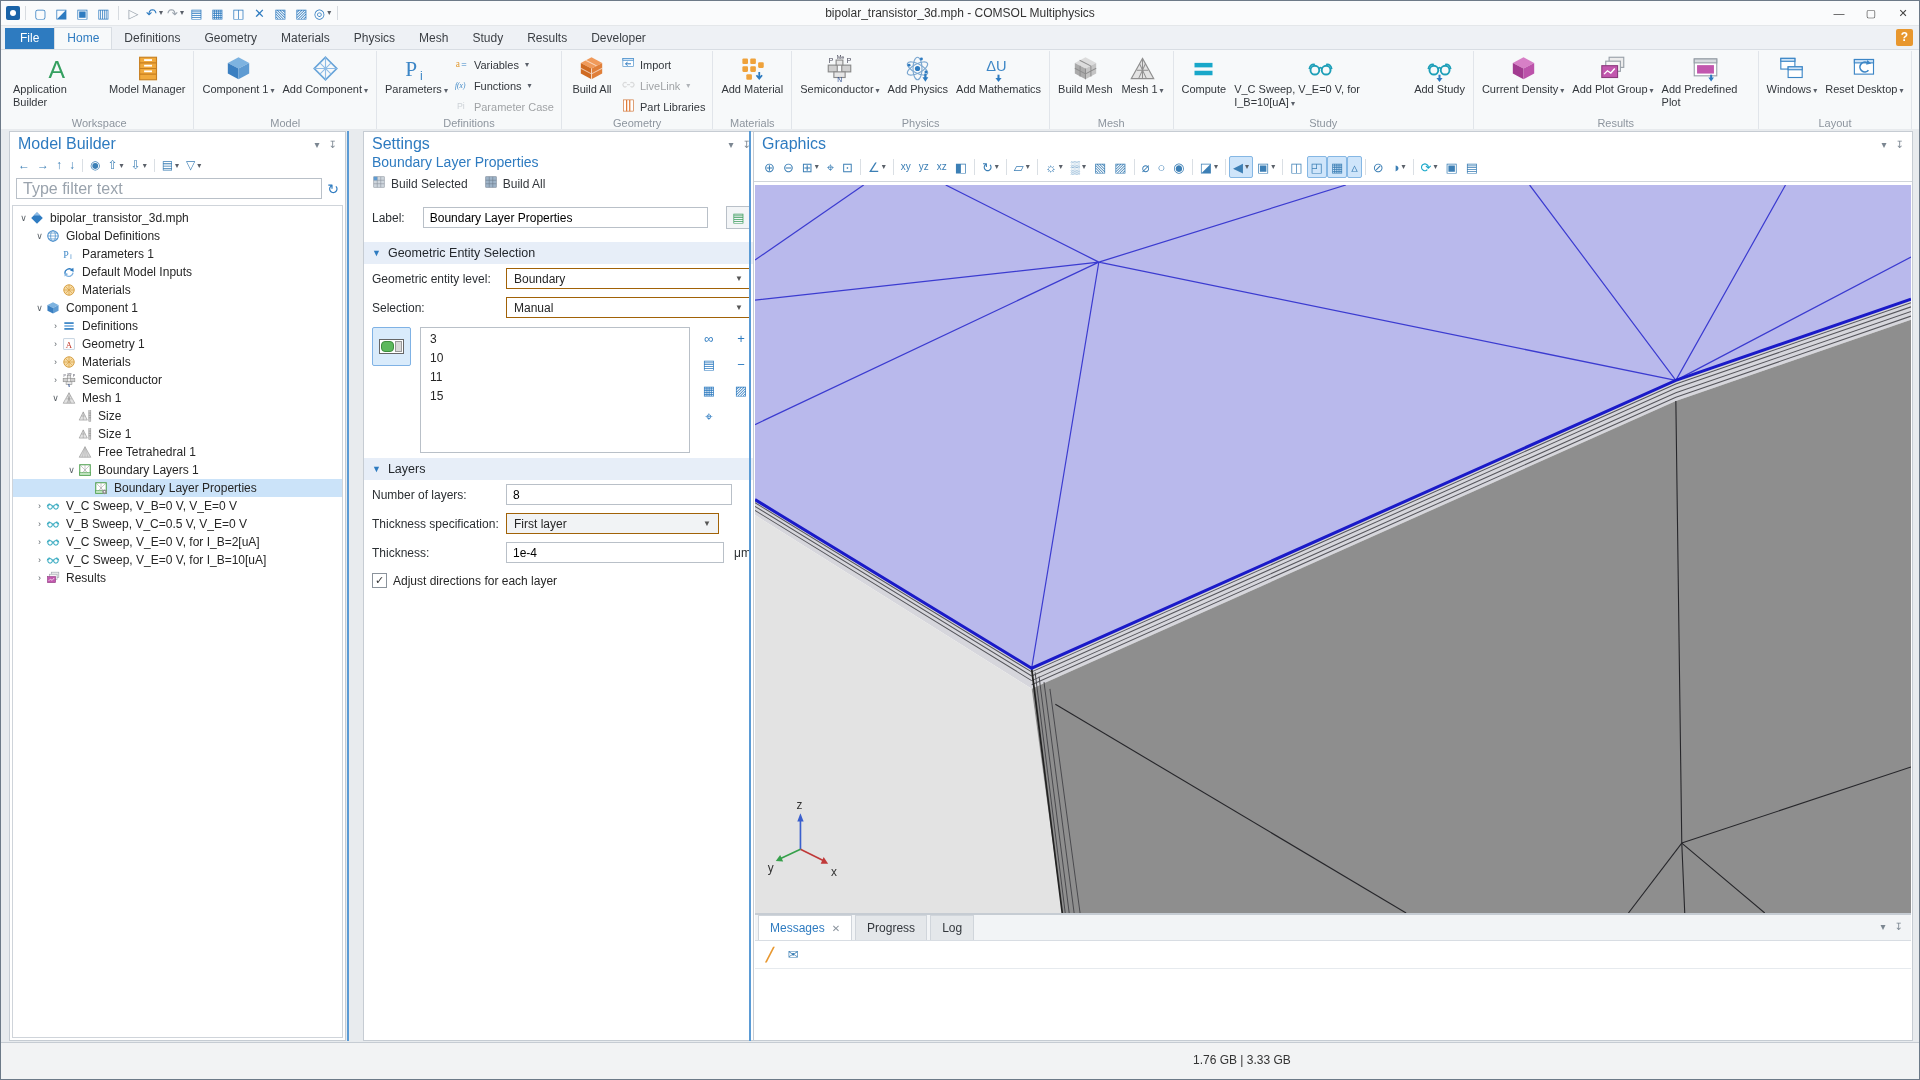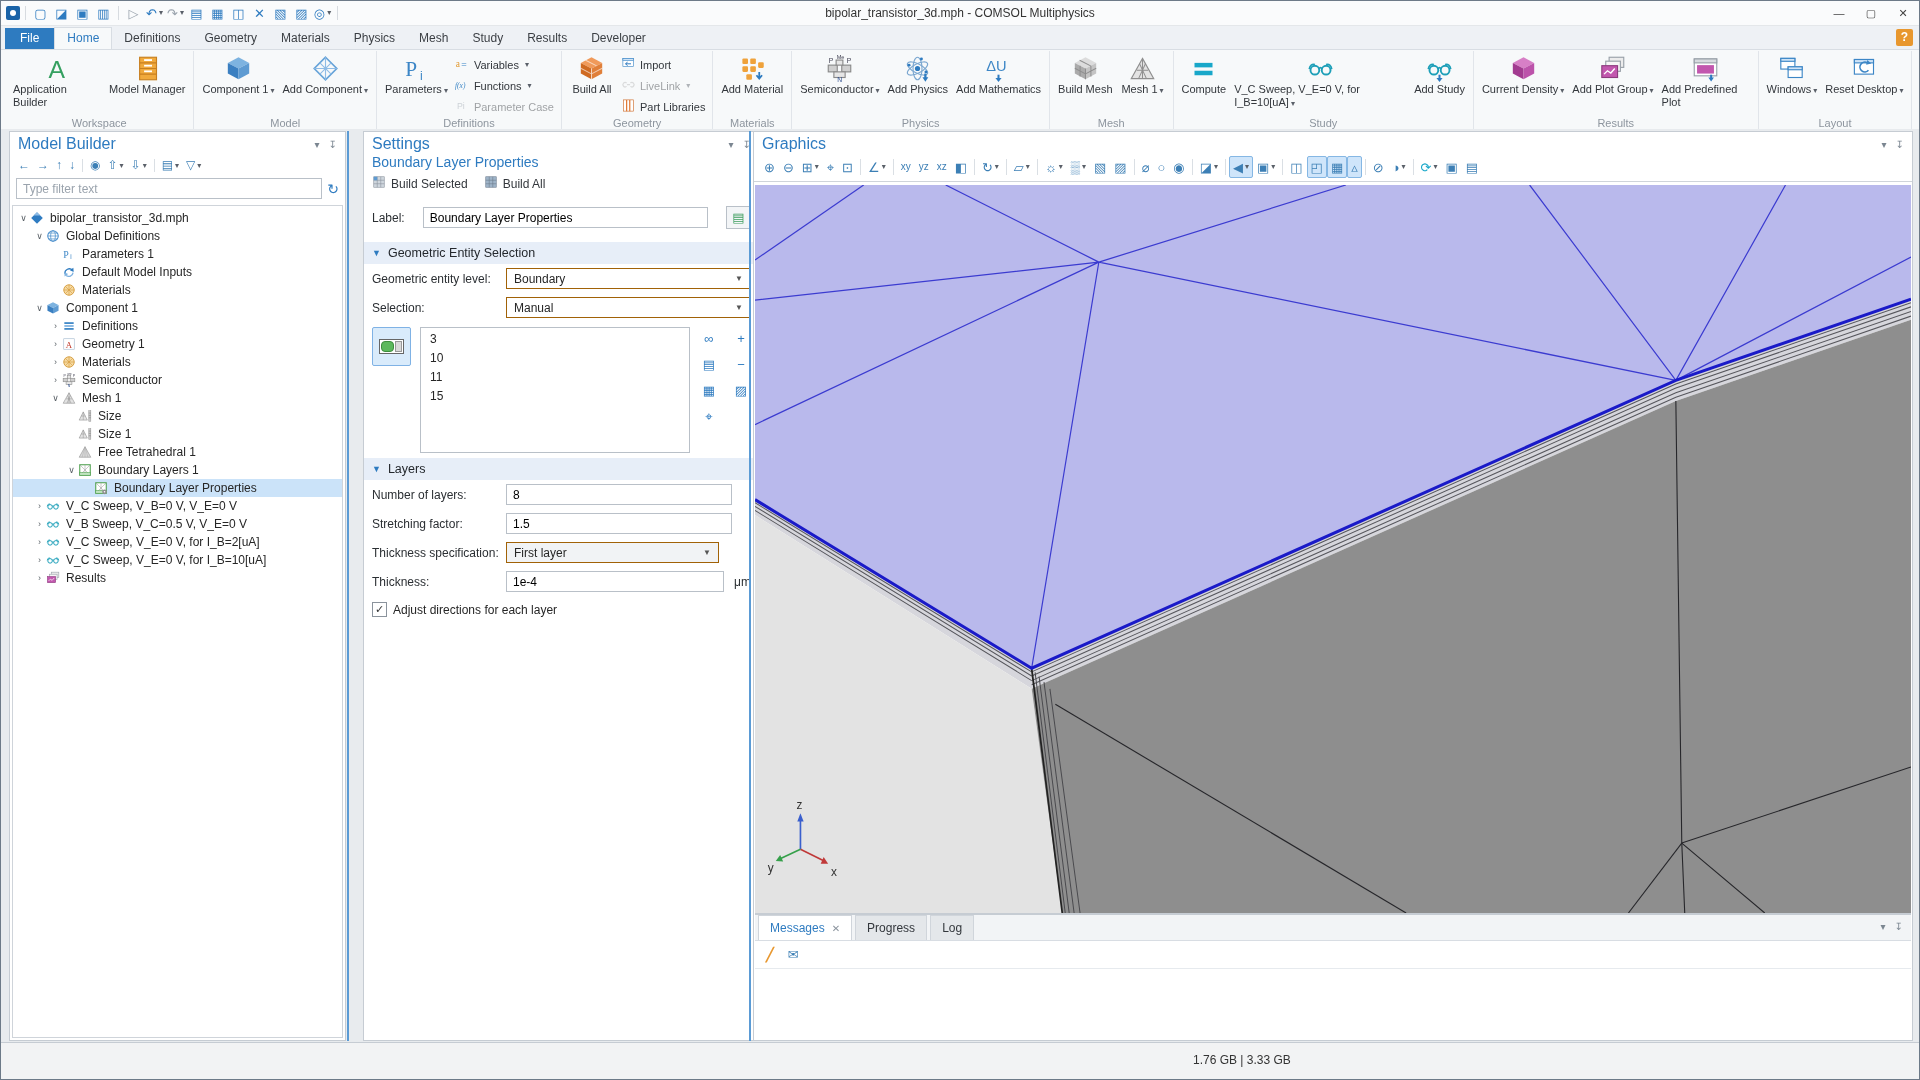--- a/index.html
+++ b/index.html
@@ -48,21 +48,21 @@
   .vsplit{position:absolute;top:2px;bottom:2px;width:2px;background:#5b9bd5}
   .panel-head{display:flex;align-items:center;padding:3px 8px 1px}
   .panel-title{font-size:16px;color:#2e7bc0}
   .head-icons{margin-left:auto;display:flex;gap:9px;color:#7b8691;font-size:10px}
   .hicon{cursor:default}
   
   .mtb{display:flex;align-items:center;gap:3px;padding:2px 6px 3px}
   .tbtn{color:#3c7fb5;font-size:12px;height:18px;display:flex;align-items:center;padding:0 2px}
   .tsep{width:1px;height:13px;background:#dadfe4;margin:0 2px}
   .filter-row{display:flex;align-items:center;gap:5px;padding:1px 6px 3px}
-  .filter-row input{flex:1;height:19px;border:1px solid #b9c0c8;padding:0 6px;font-size:12px;color:#555;
+  .filter-row input{flex:1;height:19px;border:1px solid #b9c0c8;padding:0 6px;font-size:16px;color:#555;
                     font-family:"Liberation Sans",sans-serif}
   .filter-row input::placeholder{color:#9aa3ad}
   .refresh-btn{color:#2e7bc0;font-size:14px}
   .tree-box{position:absolute;top:73px;left:2px;right:2px;bottom:2px;border:1px solid #cfd4da;overflow:hidden;padding-top:3px}
   .trow{display:flex;align-items:center;height:18px;white-space:nowrap;font-size:12px}
   .trow.sel{background:#cbe3f9}
   .texp{width:13px;flex:none;text-align:center;color:#5a6167;font-size:9px}
   .ticon{width:16px;flex:none;margin-right:4px;display:flex;align-items:center}
   .ticon svg{width:14px;height:14px}
   
@@ -832,24 +832,20 @@
 
     <div class="section-head">
       <span class="tri">▼</span>
       <span>Layers</span>
     </div>
     <div class="form-row">
       <span class="fld-label">Number of layers:</span>
       <input class="txt2" value="8" style="">
     </div>
     <div class="form-row">
-      <span class="fld-label">Stretching factor:</span>
-      <input class="txt2" value="1.5" style="">
-    </div>
-    <div class="form-row">
       <span class="fld-label">Thickness specification:</span>
       <div class="dd gray" style="max-width:213px">
         <span>First layer</span>
         <span class="ddc">▼</span>
       </div>
     </div>
     <div class="form-row">
       <span class="fld-label">Thickness:</span>
       <input class="txt2" value="1e-4" style="">
       <span class="unit">μm</span>

